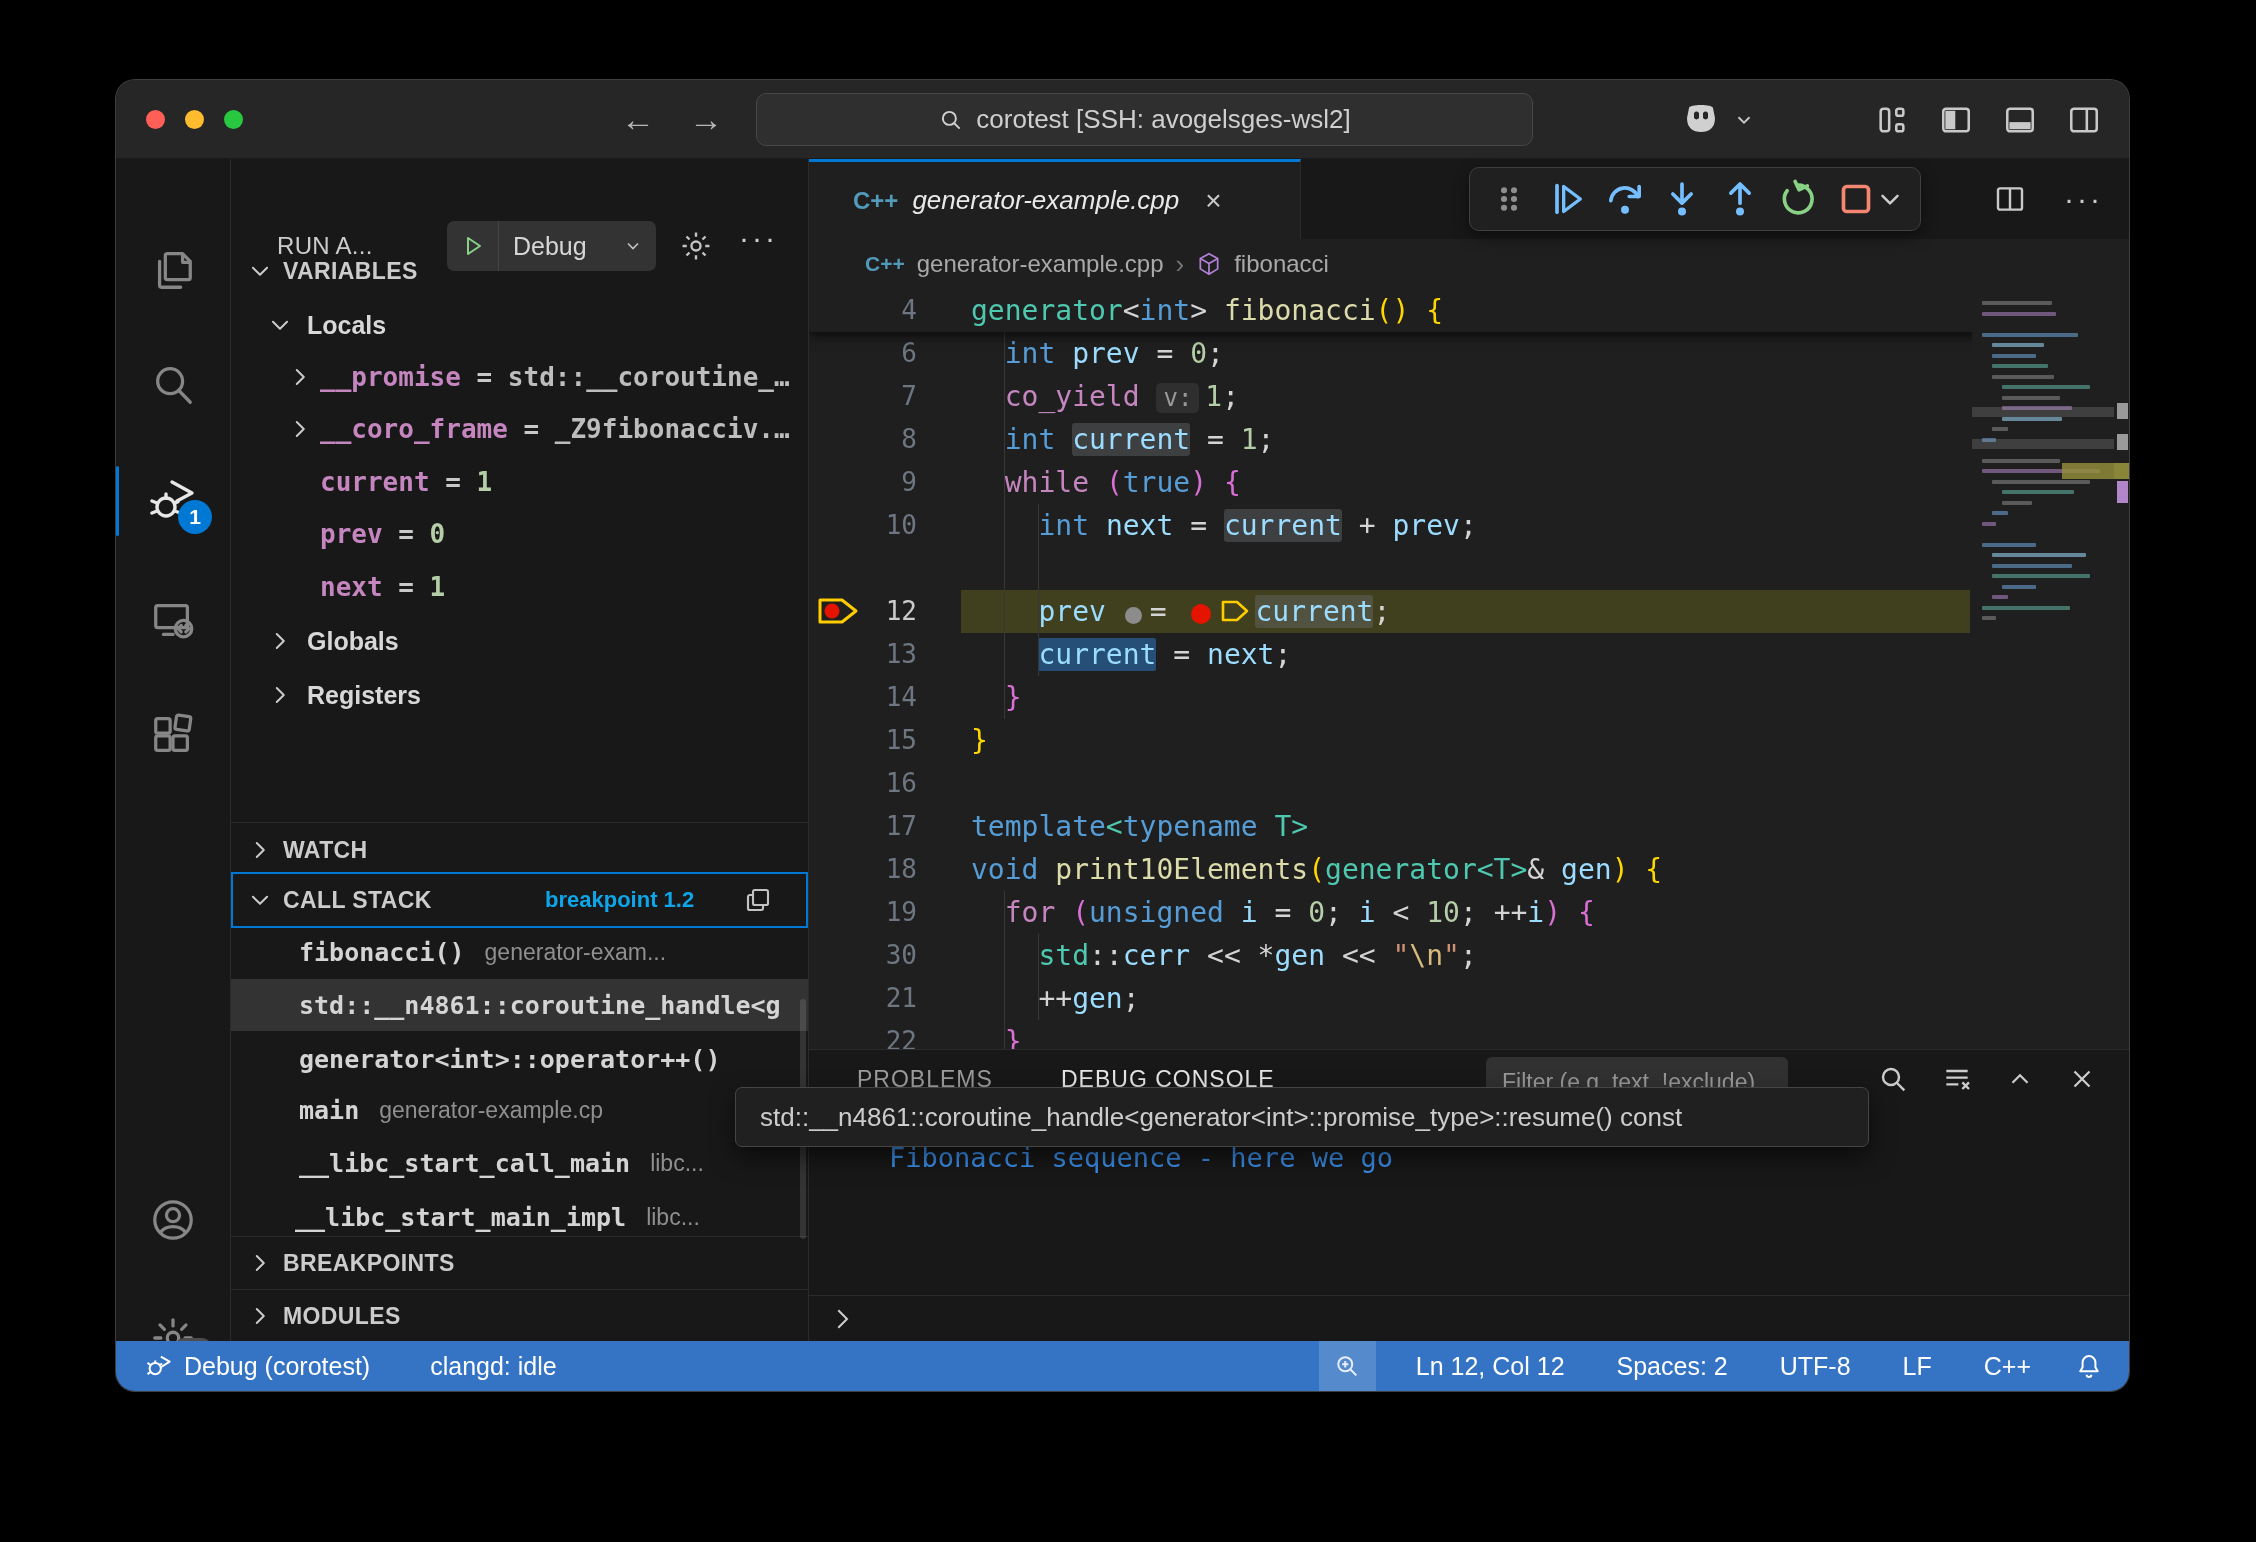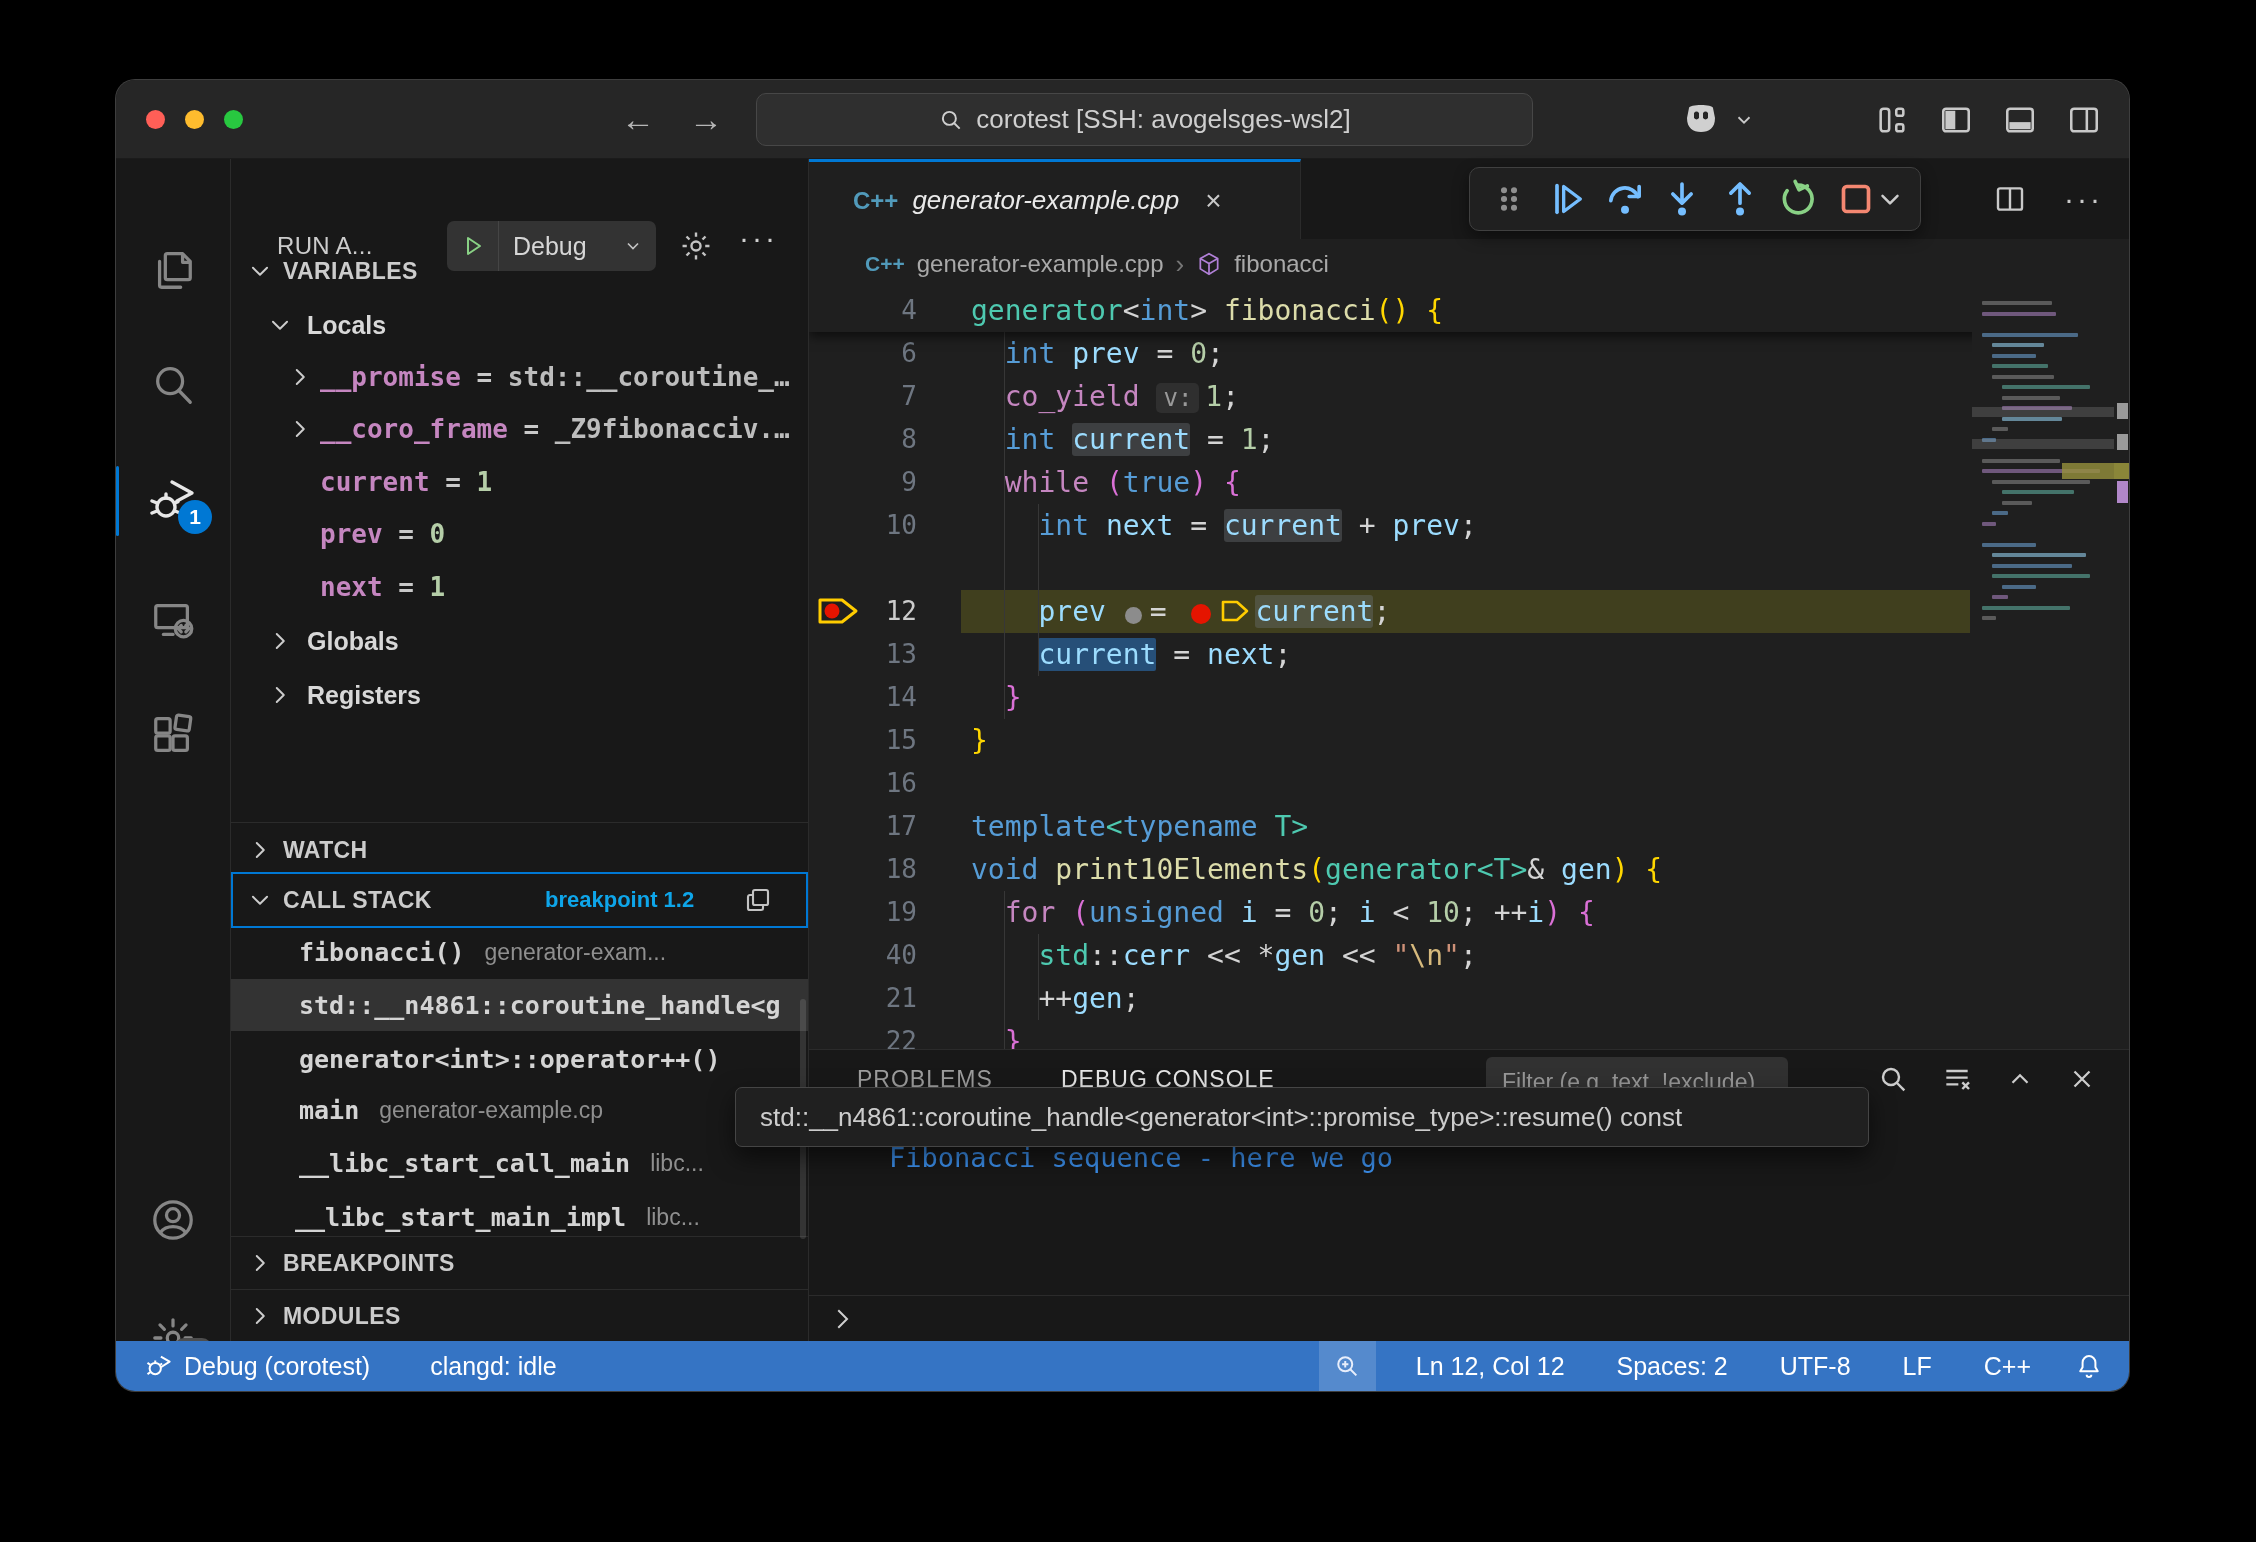--- a/index.html
+++ b/index.html
@@ -584,21 +584,21 @@
               <div class="txt"><span class="kw">void</span><span class="pl"> </span><span class="fn">print10Elements</span><span class="b1">(</span><span class="type">generator&lt;T&gt;</span><span class="op">&amp;</span><span class="pl"> </span><span class="var">gen</span><span class="b1">)</span><span class="pl"> </span><span class="b1">{</span></div>
             </div>
             <div class="cl" style="top:602px">
               <div class="gut">
                 <span class="num">19</span>
               </div>
               <div class="txt"><span class="pl">  </span><span class="ctrl">for</span><span class="pl"> </span><span class="b2">(</span><span class="kw">unsigned</span><span class="pl"> </span><span class="var">i</span><span class="op"> = </span><span class="num2">0</span><span class="op">; </span><span class="var">i</span><span class="op"> &lt; </span><span class="num2">10</span><span class="op">; </span><span class="op">++</span><span class="var">i</span><span class="b2">)</span><span class="pl"> </span><span class="b2">{</span></div>
             </div>
             <div class="cl" style="top:645px">
               <div class="gut">
-                <span class="num">40</span>
+                <span class="num">30</span>
               </div>
               <div class="txt"><span class="pl">    </span><span class="type">std</span><span class="op">::</span><span class="var">cerr</span><span class="op"> &lt;&lt; </span><span class="op">*</span><span class="var">gen</span><span class="op"> &lt;&lt; </span><span class="str">"</span><span class="esc">\n</span><span class="str">"</span><span class="op">;</span></div>
             </div>
             <div class="cl" style="top:688px">
               <div class="gut">
                 <span class="num">21</span>
               </div>
               <div class="txt"><span class="pl">    </span><span class="op">++</span><span class="var">gen</span><span class="op">;</span></div>
             </div>
             <div class="cl" style="top:731px">

